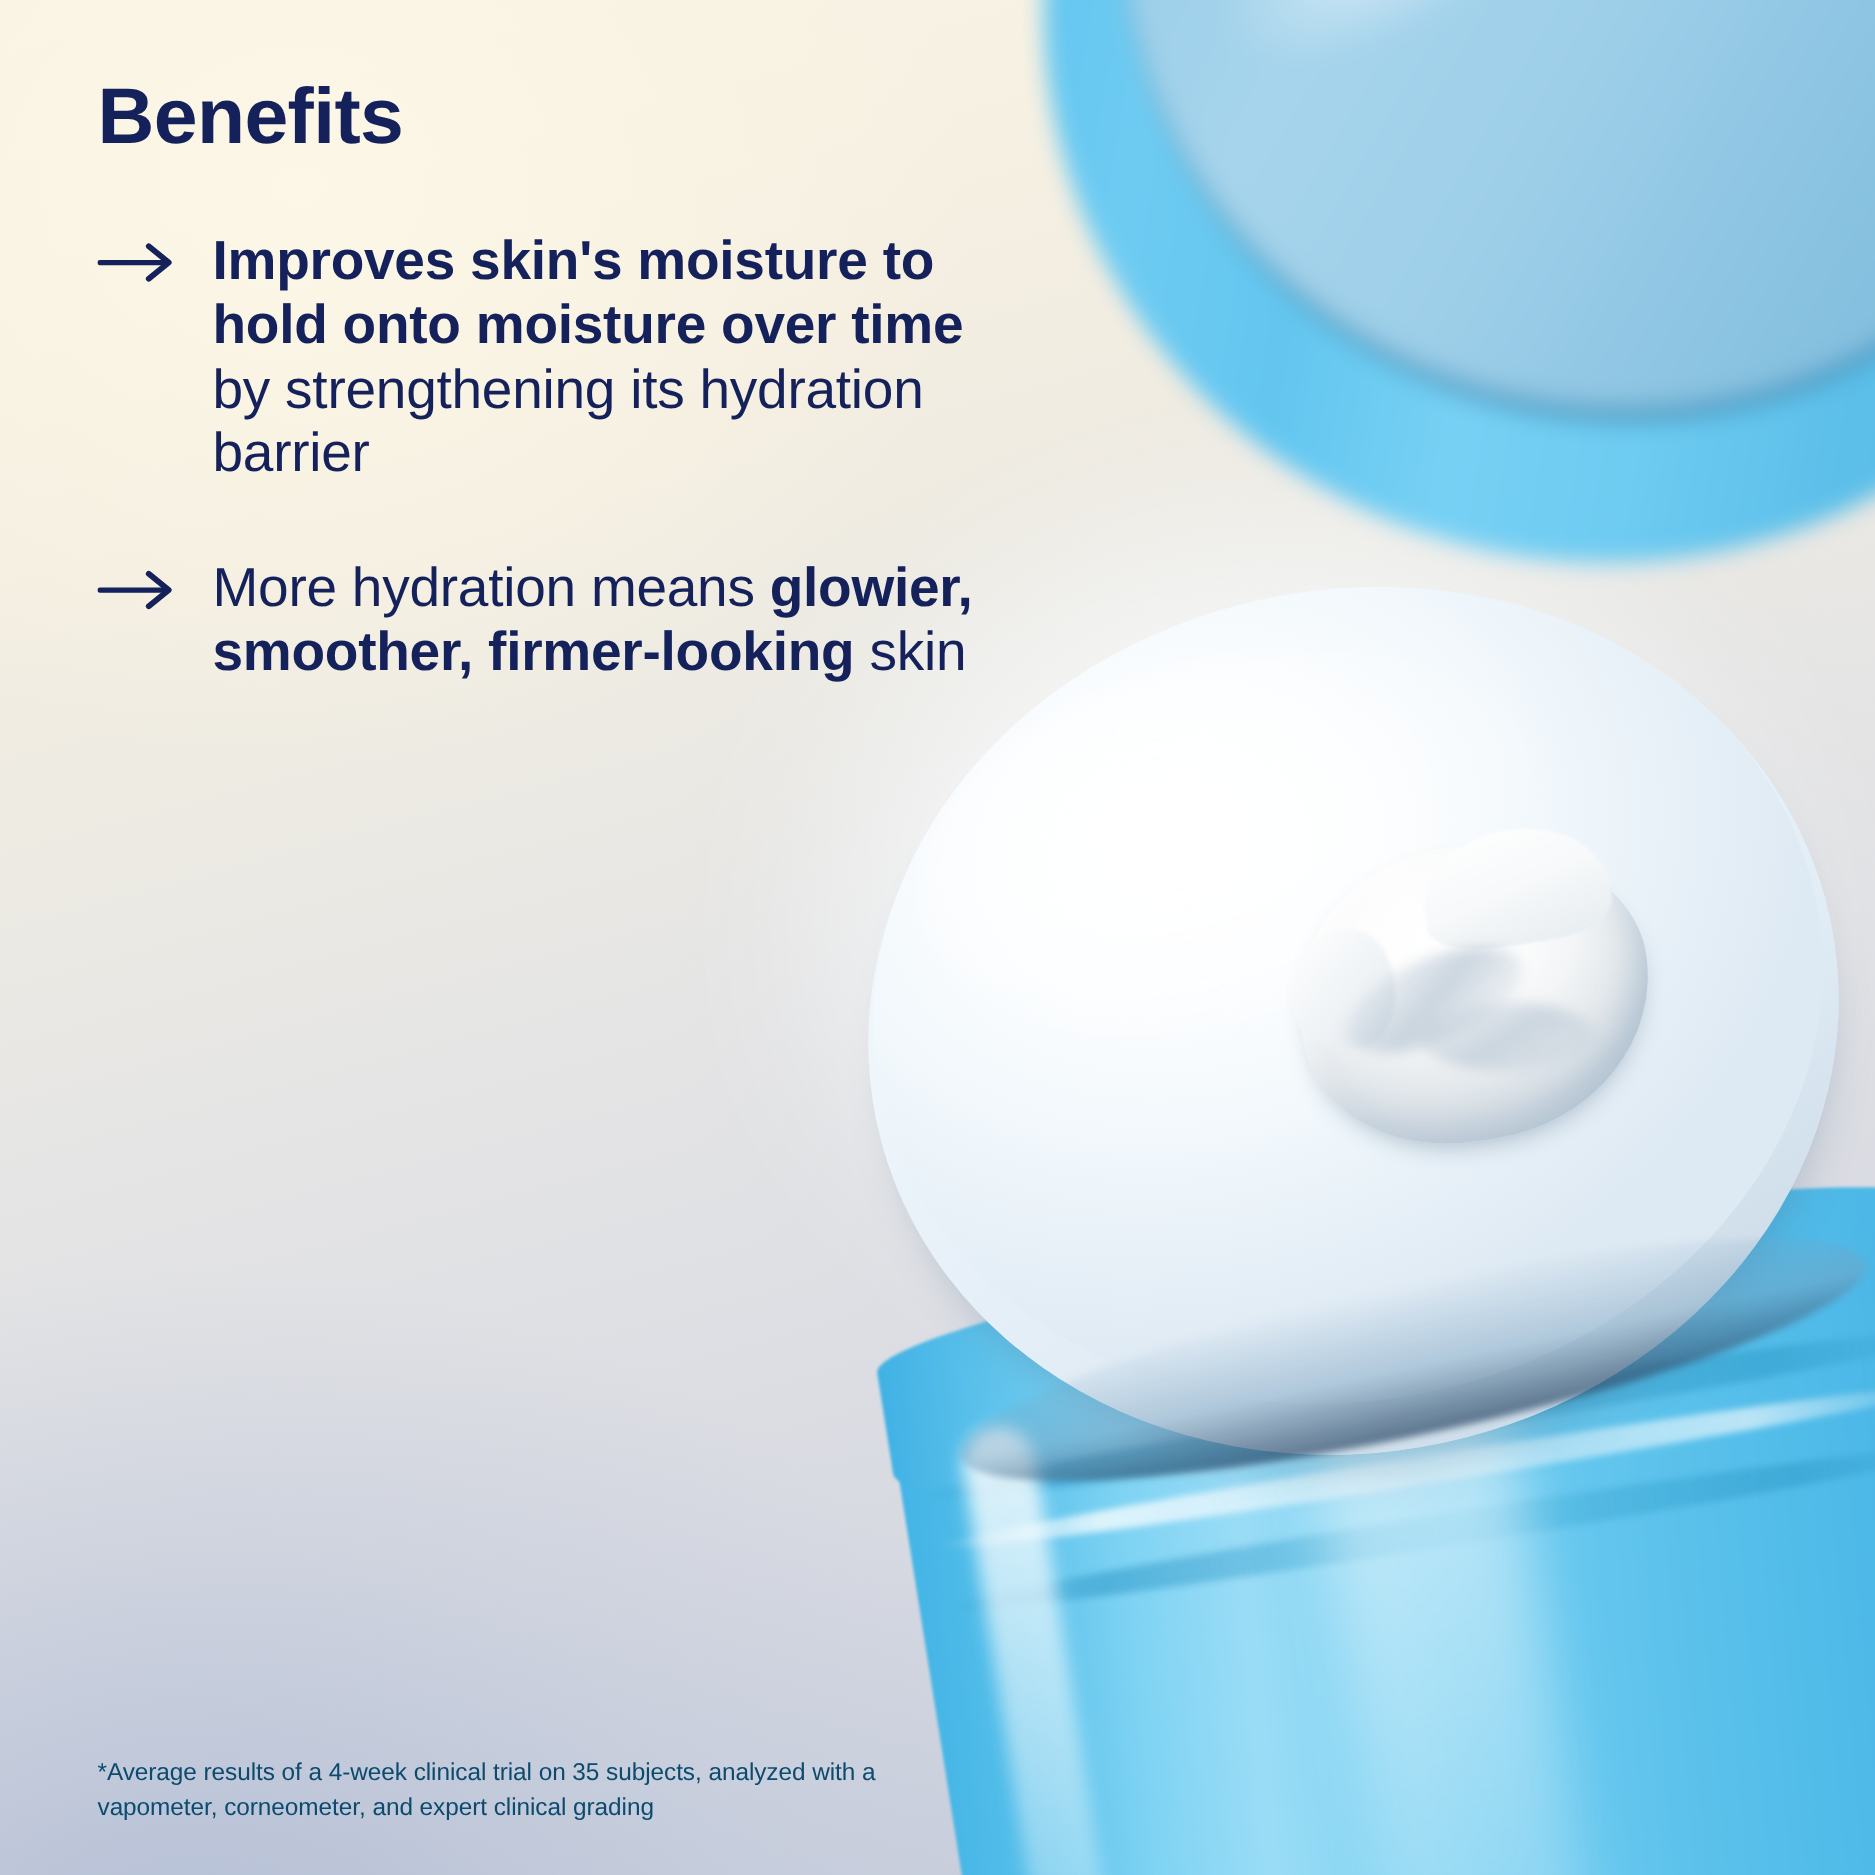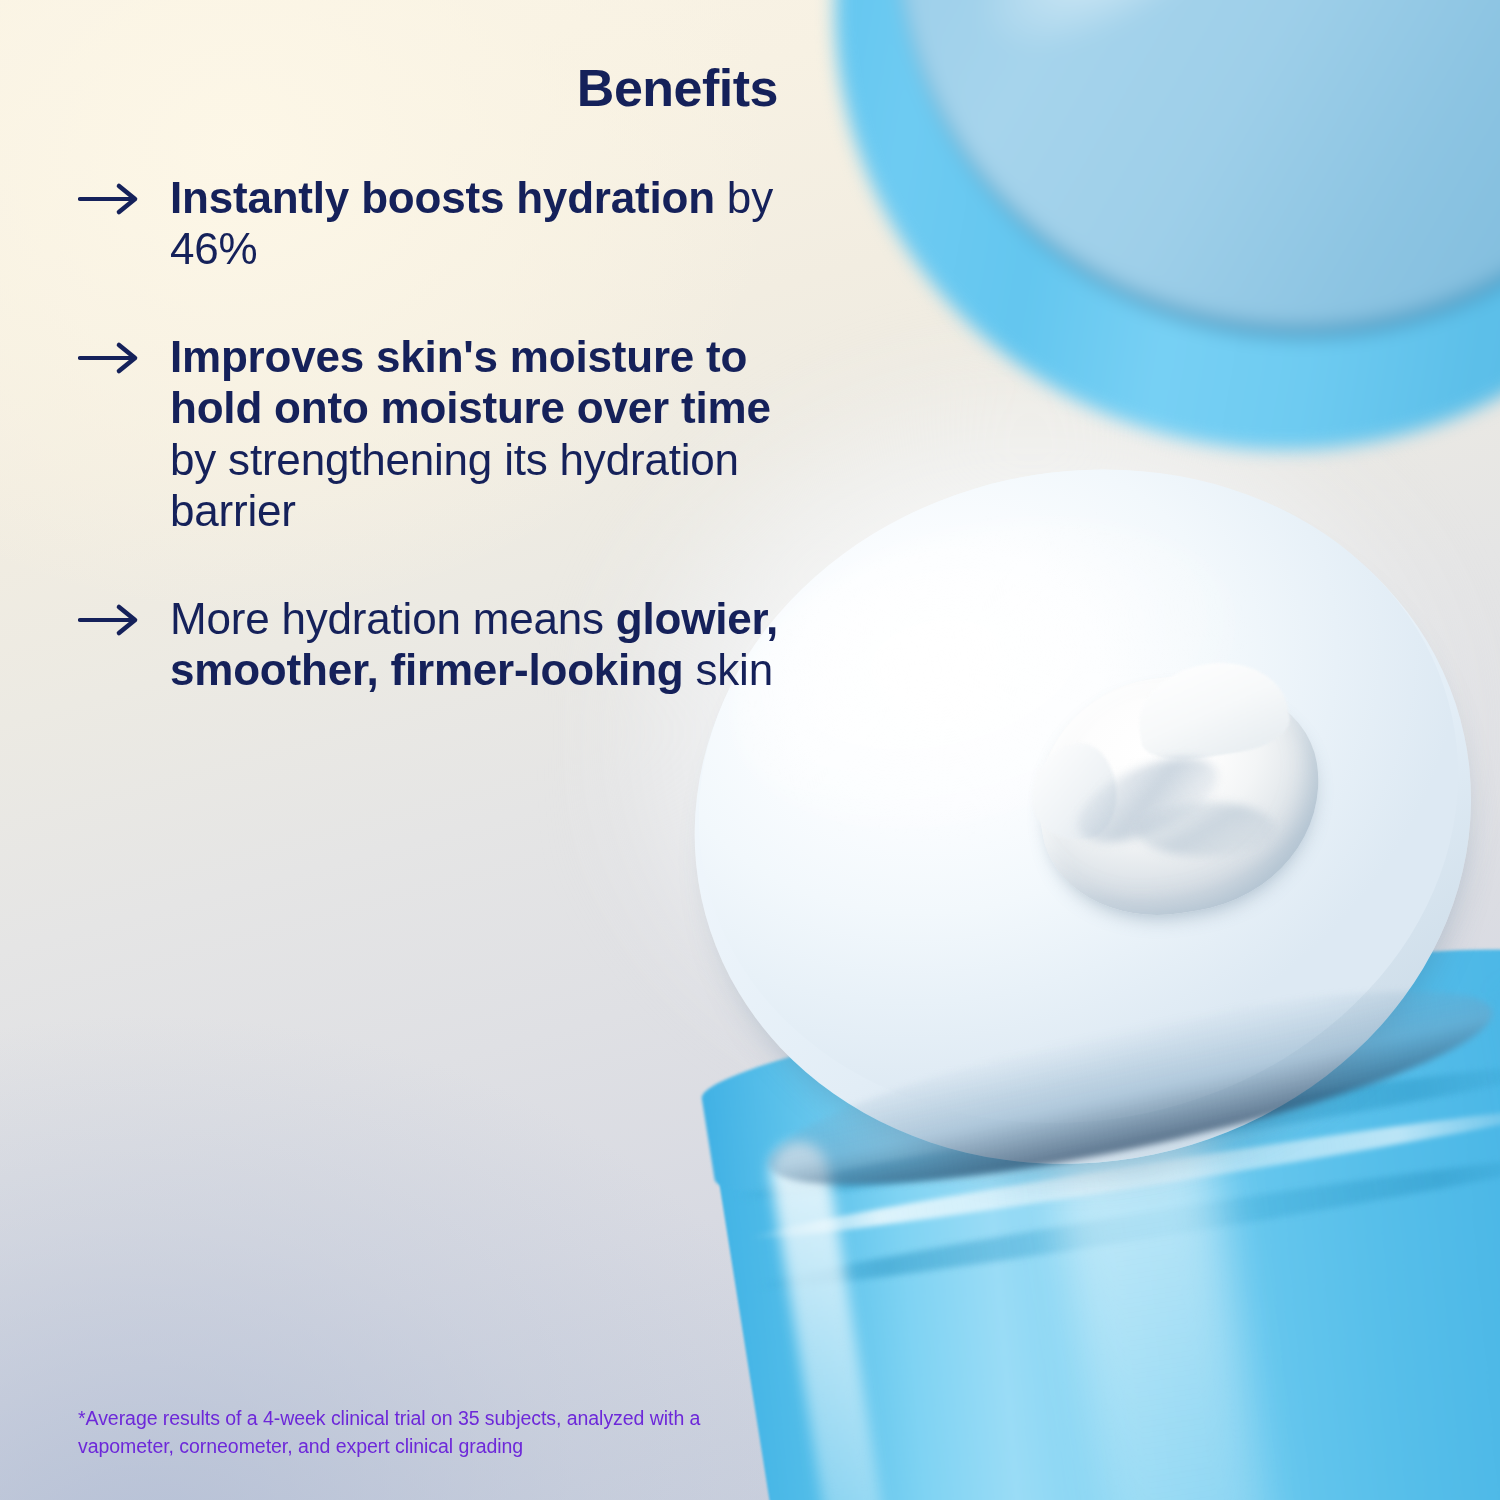--- a/index.html
+++ b/index.html
@@ -264,26 +264,25 @@
 
   
   .content {
     position:absolute;
     left:78px; top:62px;
     width:700px;
     color:#15215a;
   }
 
   .page-title {
-    font-size:52px;
+    font-size:63px;
     font-weight:700;
     letter-spacing:-0.5px;
     line-height:1.0;
     color:#15215a;
-    text-align:right;
   }
 
   .benefit-list { margin-top:58px; }
 
   .benefit-item {
     display:flex;
     align-items:flex-start;
     margin-bottom:56px;
   }
   .benefit-item:last-child { margin-bottom:12px; }
@@ -305,21 +304,21 @@
     letter-spacing:-0.2px;
   }
   .benefit-text b { font-weight:700; }
 
   .footnote {
     position:absolute;
     left:78px; top:1404px;
     width:690px;
     font-size:19.5px;
     line-height:1.45;
-    color:#6d28d9;
+    color:#0c4a6e;
     letter-spacing:-0.05px;
   }
 </style>
 </head>
 <body>
 
 <div id="stage">
 
   <div class="bg-base"></div>
   <div class="bg-warmglow"></div>
@@ -359,29 +358,20 @@
       <div class="dollop-peak"></div>
       <div class="dollop-swirl1"></div>
       <div class="dollop-swirl2"></div>
     </div>
   </div>
 
   <div class="content">
     <h1 class="page-title">Benefits</h1>
 
     <ul class="benefit-list">
-        <li class="benefit-item">
-          <span class="arrow-icon">
-            <svg width="62" height="34" viewBox="0 0 62 34" fill="none" aria-hidden="true">
-              <path d="M2 17 H56" stroke="#15215a" stroke-width="4.2" stroke-linecap="round"></path>
-              <path d="M41 4 L57 17 L41 30" stroke="#15215a" stroke-width="4.6" stroke-linecap="round" stroke-linejoin="round" fill="none"></path>
-            </svg>
-          </span>
-          <span class="benefit-text"><b>Instantly boosts hydration</b><span> by 46%</span></span>
-        </li>
         <li class="benefit-item">
           <span class="arrow-icon">
             <svg width="62" height="34" viewBox="0 0 62 34" fill="none" aria-hidden="true">
               <path d="M2 17 H56" stroke="#15215a" stroke-width="4.2" stroke-linecap="round"></path>
               <path d="M41 4 L57 17 L41 30" stroke="#15215a" stroke-width="4.6" stroke-linecap="round" stroke-linejoin="round" fill="none"></path>
             </svg>
           </span>
           <span class="benefit-text"><b>Improves skin's moisture to hold onto moisture over time</b><span> by strengthening its hydration barrier</span></span>
         </li>
         <li class="benefit-item">

